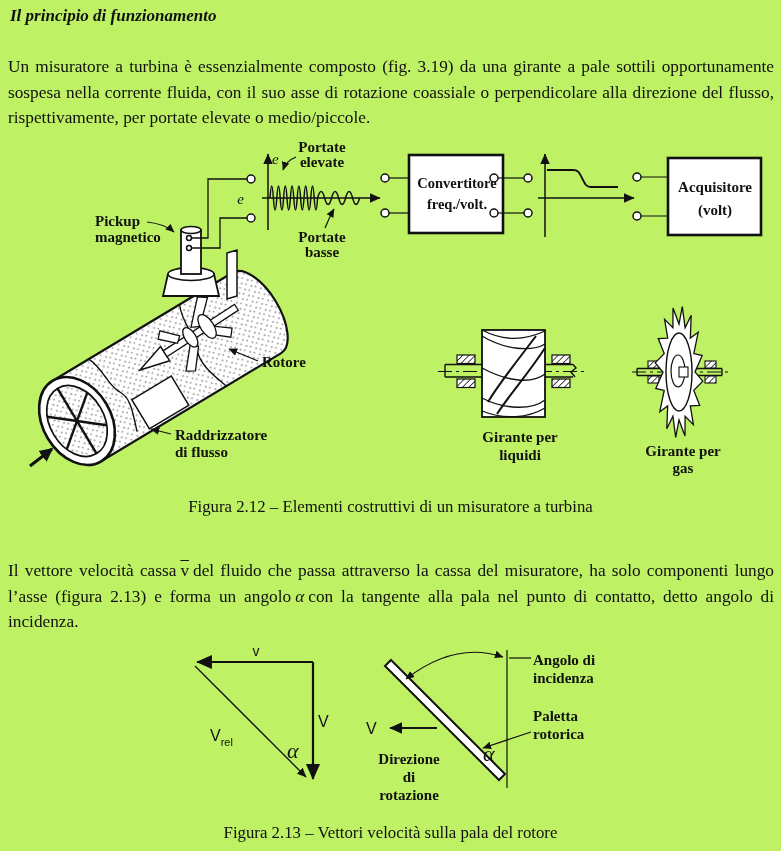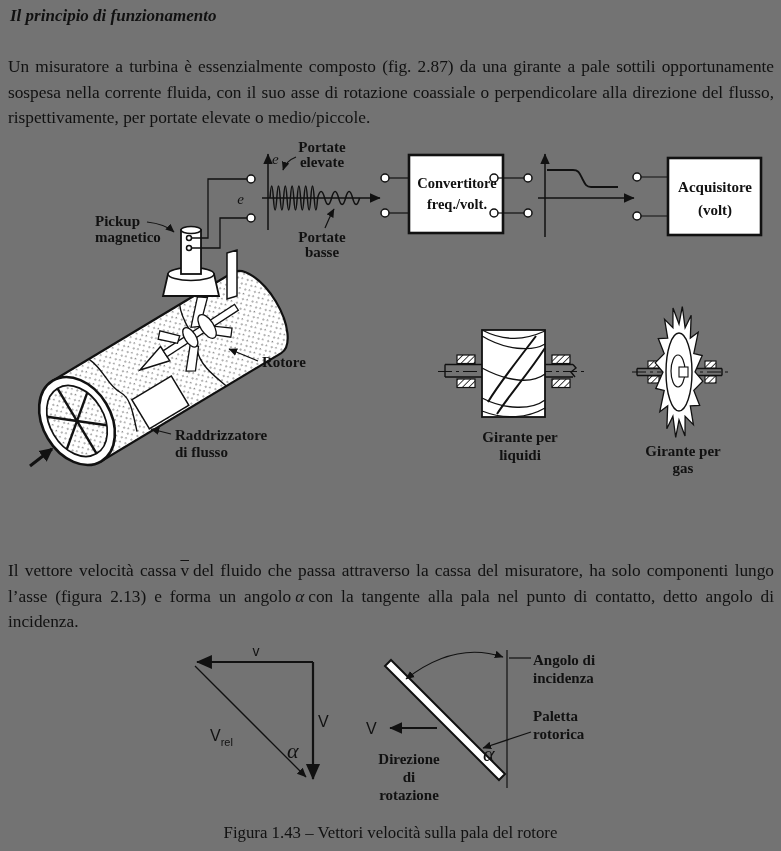--- a/index.html
+++ b/index.html
@@ -1,16 +1,16 @@
 <!DOCTYPE html>
 <html><head>
 <meta charset="utf-8">
 <style>
   html,body { margin:0; padding:0; background:#fff; }
-  .page { position:relative; width:781px; height:851px; background:#737373;
+  .page { position:relative; width:781px; height:851px; background:#bef264;
           font-family:"Liberation Serif", serif; color:#111; overflow:hidden; }
   .heading { position:absolute; top:6px; left:10px; font-size:17px;
              font-weight:bold; font-style:italic; }
   .para { position:absolute; left:8px; width:766px; font-size:17.3px;
           line-height:25.6px; text-align:justify; }
   #p1 { top:37px; }
   #p2 { top:541px; }
   .vbar  { text-decoration:overline; margin:0 4px; }
   .alpha { font-style:italic; margin:0 4px; }
   .caption { position:absolute; left:0; width:781px; text-align:center;
@@ -32,21 +32,21 @@
   .wf { fill:#fff; stroke:#111; }
   .term { fill:#fff; stroke:#111; stroke-width:1.5; }
 </style>
 </head>
 <body>
 
 <div class="page">
 
   <div class="heading">Il principio di funzionamento</div>
 
-  <p class="para" id="p1">Un misuratore a turbina è essenzialmente composto (fig. 2.87) da una girante a pale sottili opportunamente sospesa nella corrente fluida, con il suo asse di rotazione coassiale o perpendicolare alla direzione del flusso, rispettivamente, per portate elevate o medio/piccole.</p>
+  <p class="para" id="p1">Un misuratore a turbina è essenzialmente composto (fig. 3.19) da una girante a pale sottili opportunamente sospesa nella corrente fluida, con il suo asse di rotazione coassiale o perpendicolare alla direzione del flusso, rispettivamente, per portate elevate o medio/piccole.</p>
 
   <svg id="fig212" class="fig" width="781" height="360" viewBox="0 0 781 360">
     <defs>
       <marker id="ah" viewBox="0 0 10 10" refX="8.5" refY="5" markerWidth="8" markerHeight="8" orient="auto-start-reverse">
         <path d="M0,1 L9,5 L0,9 Z" fill="#111"></path>
       </marker>
       <marker id="ahb" viewBox="0 0 10 10" refX="8" refY="5" markerWidth="5" markerHeight="5" orient="auto">
         <path d="M0,0.5 L9,5 L0,9.5 Z" fill="#111"></path>
       </marker>
       <pattern id="stip" width="7" height="7" patternUnits="userSpaceOnUse">
@@ -212,20 +212,21 @@
       <rect x="705" y="246" width="11" height="7" fill="url(#hat)" stroke="#111" stroke-width="1.1"></rect>
       <path d="M679,290 L675.7,307.4 L672.9,286.3 L666.8,298.8 L667.7,275.9 L659.8,281.7 L664.2,260.4 L655.8,258.5 L663,242 L655.2,232.8 L664.2,223.6 L658.3,208.5 L667.7,208.1 L664.6,189.3 L672.9,197.7 L673,178.1 L679,194 L682.3,176.7 L685.1,197.7 L691.2,185.2 L690.3,208.1 L698.2,202.3 L693.8,223.6 L702.2,225.5 L695,242 L702.8,251.2 L693.8,260.4 L699.7,275.5 L690.3,275.9 L693.4,294.7 L685.1,286.3 L685,305.9 Z" fill="#fff" stroke="#111" stroke-width="1.3"></path>
       <ellipse class="wf" stroke-width="1.4" cx="679" cy="242" rx="13" ry="39"></ellipse>
       <ellipse class="wf" stroke-width="1.2" cx="678" cy="241" rx="7" ry="16"></ellipse>
       <rect class="wf" stroke-width="1.1" x="679" y="237" width="9" height="10"></rect>
       <text class="lbl" x="683" y="326" text-anchor="middle">Girante per</text>
       <text class="lbl" x="683" y="343" text-anchor="middle">gas</text>
     </g>
   </svg>
 
+  <div class="caption" id="cap1">Figura 2.12 – Elementi costruttivi di un misuratore a turbina</div>
 
   <p class="para" id="p2"><span>Il vettore velocità cassa</span><span class="vbar">v</span><span>del fluido che passa attraverso la cassa del misuratore, ha solo componenti lungo l’asse (figura 2.13) e forma un angolo</span><span class="alpha">α</span><span>con la tangente alla pala nel punto di contatto, detto angolo di incidenza.</span></p>
 
   <svg id="fig213" class="fig" width="781" height="185" viewBox="0 0 781 185">
     <defs>
       <marker id="ah2" viewBox="0 0 10 10" refX="8.5" refY="5" markerWidth="8" markerHeight="8" orient="auto-start-reverse">
         <path d="M0,1 L9,5 L0,9 Z" fill="#111"></path>
       </marker>
     </defs>
 
@@ -257,15 +258,15 @@
       <text class="sans" x="366" y="99">V</text>
       <g>
         <text class="lbl" x="409" y="129" text-anchor="middle">Direzione</text>
         <text class="lbl" x="409" y="147" text-anchor="middle">di</text>
         <text class="lbl" x="409" y="165" text-anchor="middle">rotazione</text>
       </g>
       <text class="asvg" x="483" y="126">α</text>
     </g>
   </svg>
 
-  <div class="caption" id="cap2">Figura 1.43 – Vettori velocità sulla pala del rotore</div>
+  <div class="caption" id="cap2">Figura 2.13 – Vettori velocità sulla pala del rotore</div>
 
 </div>
 
 </body></html>

